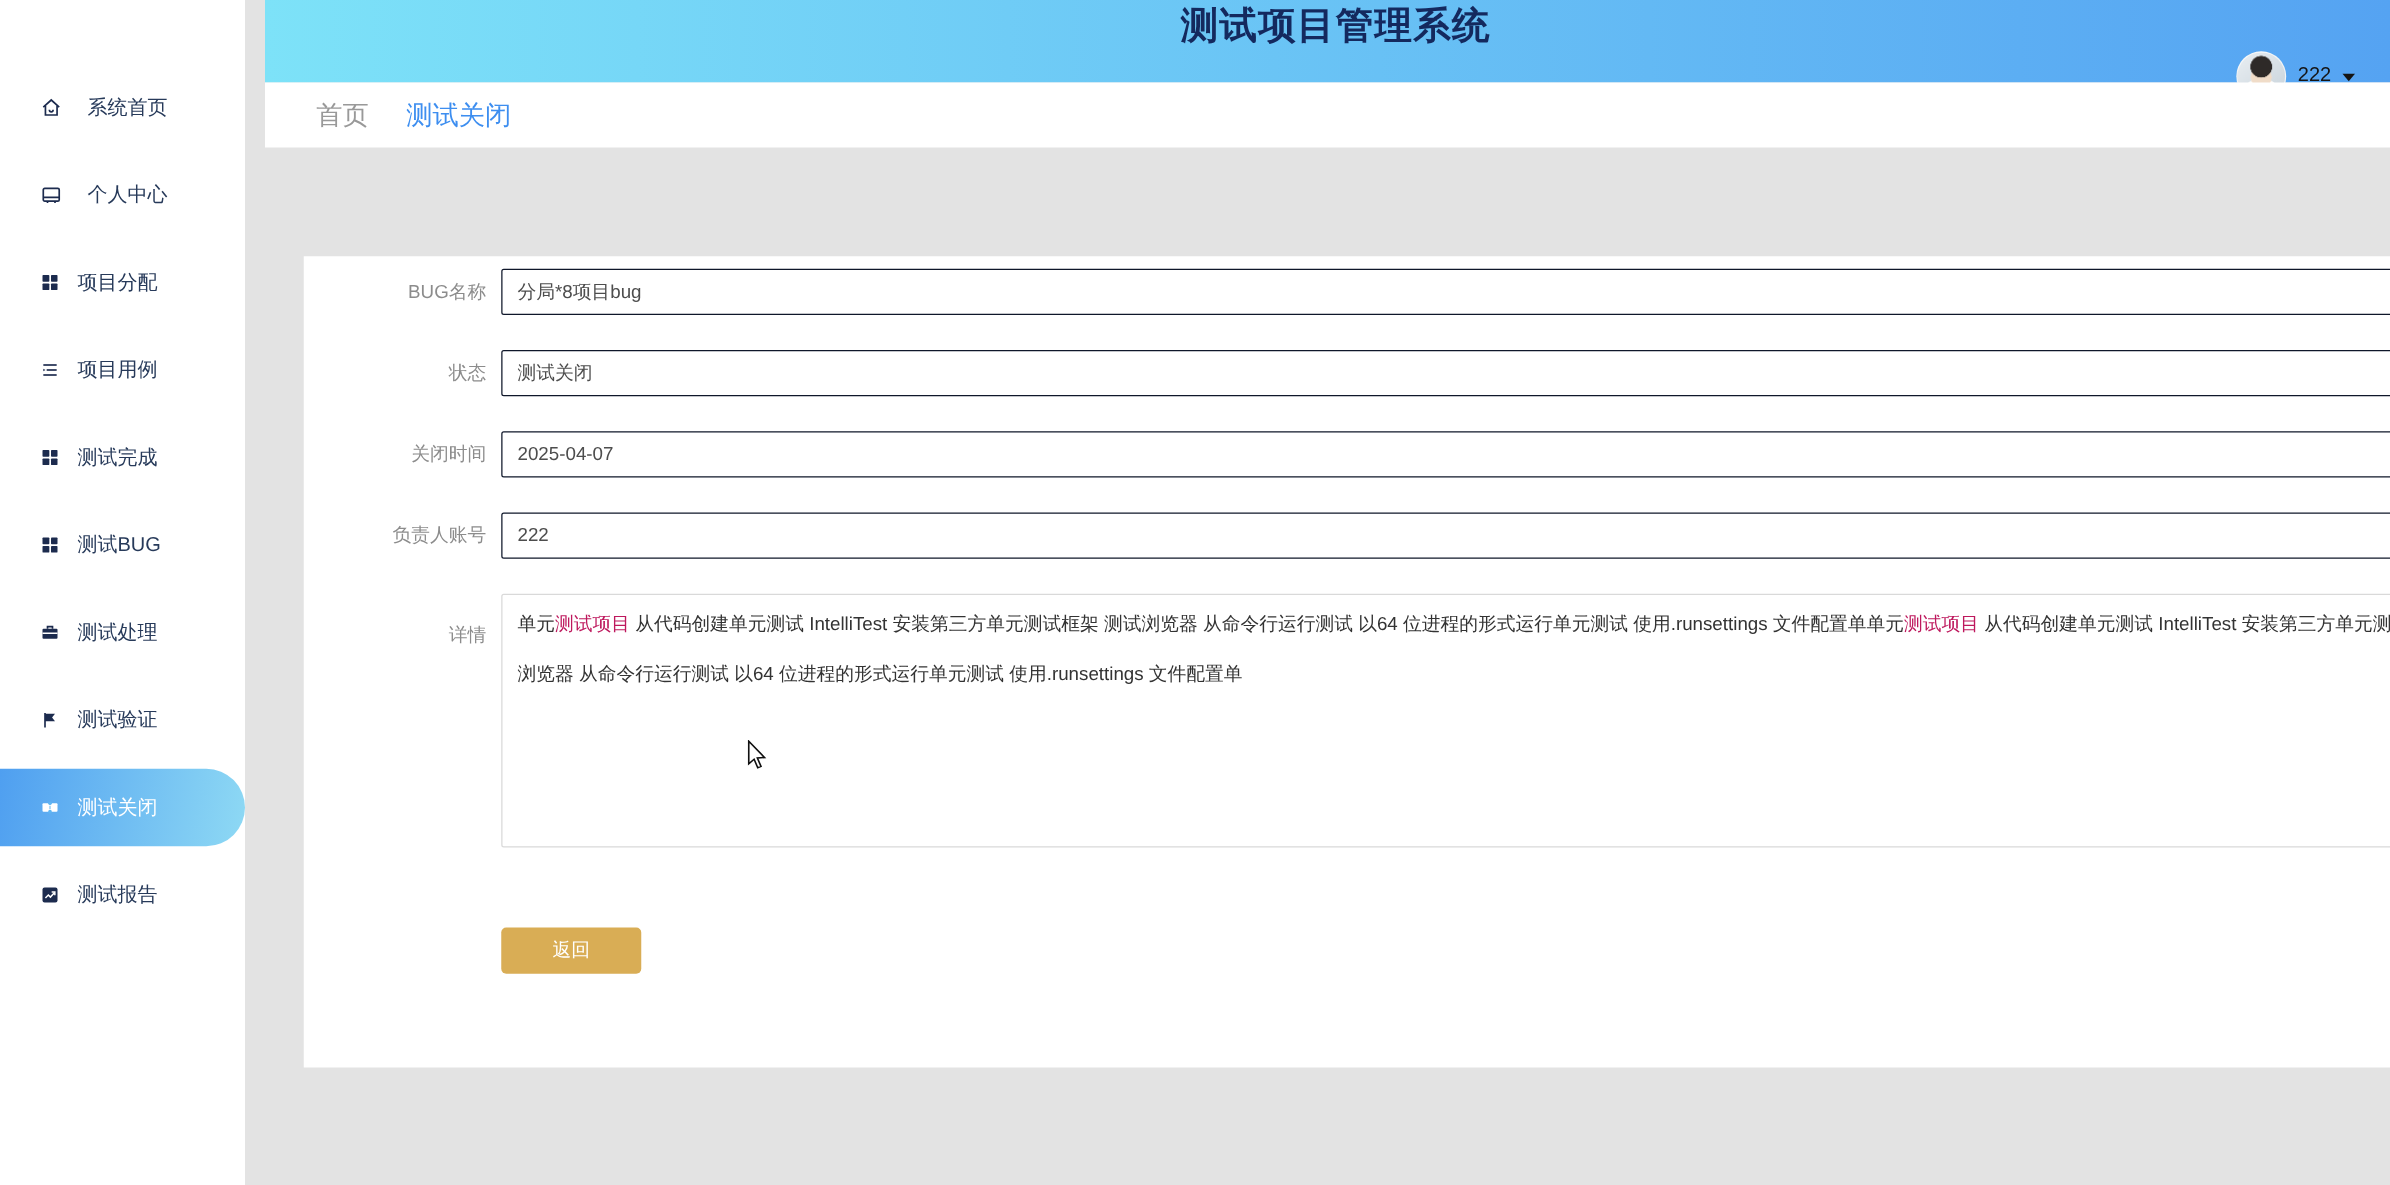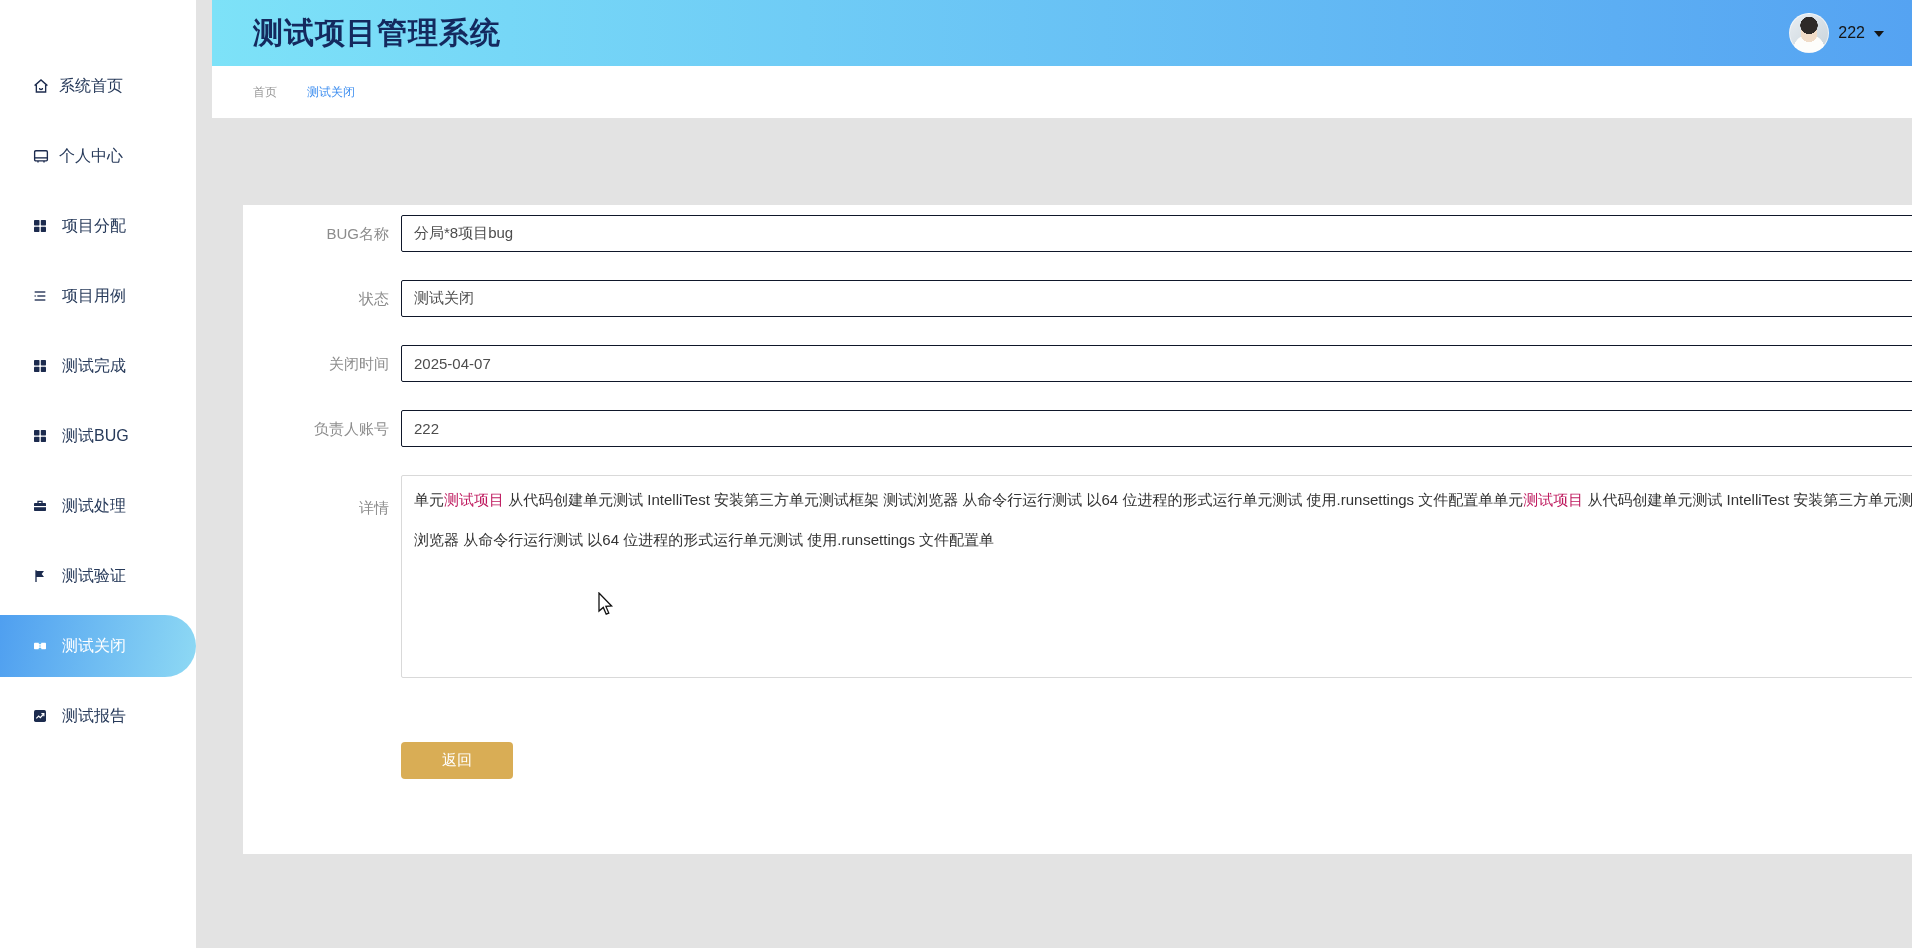--- a/index.html
+++ b/index.html
@@ -15,21 +15,21 @@
 
   
   .sidebar {
     width:196px; flex-shrink:0;
     background:#ffffff;
     padding-top:51px;
   }
   .side-item {
     height:70px;
     display:flex; align-items:center;
-    padding-left:32px; gap:9px;
+    padding-left:32px; gap:20px;
     font-size:16px; color:#273a5a;
     cursor:pointer; white-space:nowrap;
   }
   .side-item .icn { width:18px; height:18px; color:#1c2b4e; flex-shrink:0; }
   .side-item .icn svg { width:100%; height:100%; display:block; }
   .side-item.sub { gap:14px; }
   .side-item.sub .icn { width:16px; height:16px; }
   .side-item.active {
     height:62px; margin:4px 0;
     background:linear-gradient(100deg,#4f9ff0 0%,#8ed9f4 100%);
@@ -39,20 +39,21 @@
   .side-item.active .icn { color:#ffffff; }
 
   
   .main { flex:1; margin-left:16px; display:flex; flex-direction:column; background:#e3e3e3; }
 
   .topbar {
     height:66px; flex-shrink:0;
     background:linear-gradient(90deg,#7de2f8 0%,#55a3f2 100%);
     display:flex; align-items:center;
     padding:0 28px 0 41px;
+    flex-direction:column;
   }
   .topbar h1 {
     margin:0; font-size:30px; font-weight:bold;
     color:#14295e; letter-spacing:1px;
   }
   .user-menu { margin-left:auto; display:flex; align-items:center; gap:9px; cursor:pointer; }
   .avatar {
     width:40px; height:40px; border-radius:50%;
     background:
       radial-gradient(circle at 50% 30%, #2e2a28 0 26%, transparent 27%),
@@ -67,21 +68,21 @@
     border-left:5px solid transparent; border-right:5px solid transparent;
     border-top:6px solid #151515; margin-top:2px;
   }
 
   .tabs {
     height:52px; flex-shrink:0;
     background:#ffffff;
     display:flex; align-items:center;
     padding-left:41px; gap:30px;
   }
-  .tab { font-size:12px; color:#999999; cursor:pointer; }
+  .tab { font-size:21px; color:#999999; cursor:pointer; }
   .tab.active { color:#3d8ef0; }
 
   
   .content { flex:1; position:relative; }
   .card {
     position:absolute; left:31px; top:87px;
     width:1785px; height:649px;
     background:#ffffff;
     padding:10px 10px 0 0;
   }

